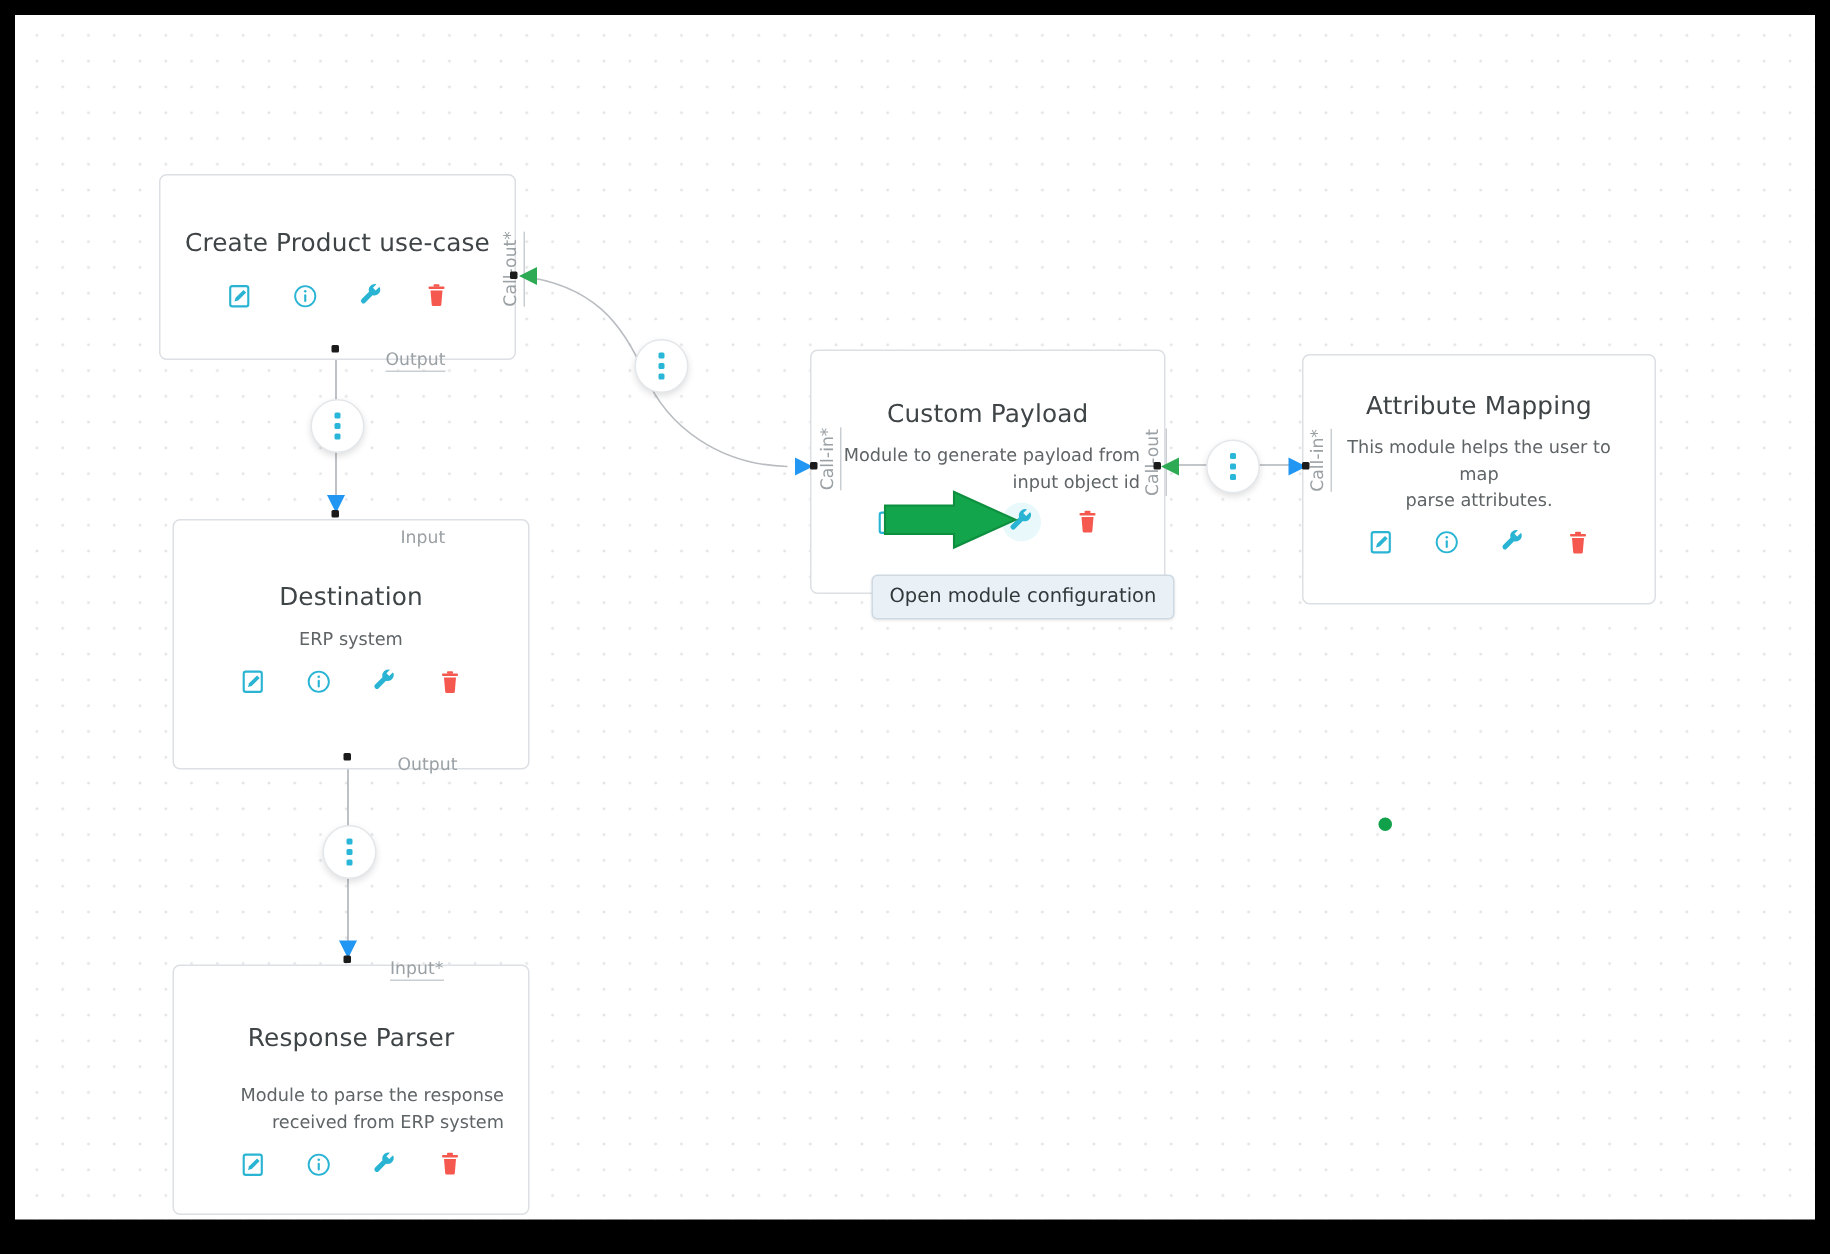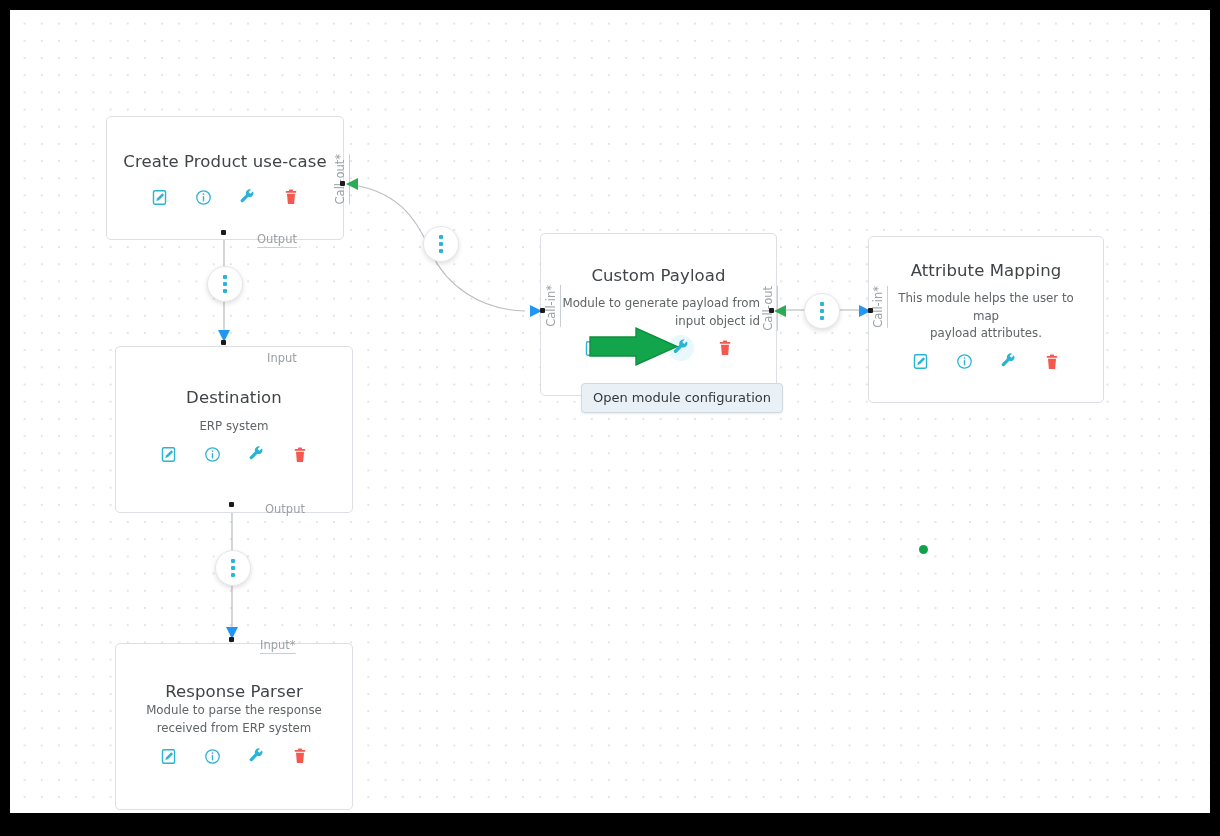--- a/index.html
+++ b/index.html
@@ -281,21 +281,21 @@
   </div>
   <div class="port h" style="left:213px;top:342px;border-bottom:none;">
     <span>Input</span>
   </div>
   <div class="port h" style="left:211px;top:493px;border-bottom:none;">
     <span>Output</span>
   </div>
 
   <div class="node" style="left:105px;top:633px;width:238px;height:167px;">
     <div class="node-title" style="margin-top:38px;">Response Parser</div>
-    <div class="node-desc" style="margin-top:0;">
+    <div class="node-desc" style="margin-top:20px;text-align:right;">
       <div>Module to parse the response</div>
       <div>received from ERP system</div>
     </div>
     <div class="icon-row" style="margin-top:6px;">
       <div class="icon-btn">
         <svg width="17" height="17" viewBox="0 0 24 24">
             <rect x="3.5" y="2.5" width="17" height="19" rx="2" fill="none" stroke="#2ab4d3" stroke-width="2"></rect>
             <path d="M16 6 L8.5 13.5 L7.5 17 L11 16 L18.5 8.5 Z" fill="#2ab4d3"></path>
           </svg>
       </div>
@@ -362,21 +362,21 @@
     <span>Call-in</span><span class="star">*</span>
   </div>
   <div class="port v" style="left:752px;top:276px;">
     <span>Call-out</span>
   </div>
 
   <div class="node" style="left:858px;top:226px;width:236px;height:167px;">
     <div class="node-title" style="margin-top:24px;">Attribute Mapping</div>
     <div class="node-desc" style="margin-top:9px;">
       <div>This module helps the user to map</div>
-      <div>payload attributes.</div>
+      <div>parse attributes.</div>
     </div>
     <div class="icon-row" style="margin-top:6px;">
       <div class="icon-btn">
         <svg width="17" height="17" viewBox="0 0 24 24">
             <rect x="3.5" y="2.5" width="17" height="19" rx="2" fill="none" stroke="#2ab4d3" stroke-width="2"></rect>
             <path d="M16 6 L8.5 13.5 L7.5 17 L11 16 L18.5 8.5 Z" fill="#2ab4d3"></path>
           </svg>
       </div>
       <div class="icon-btn">
         <svg width="17" height="17" viewBox="0 0 24 24">

